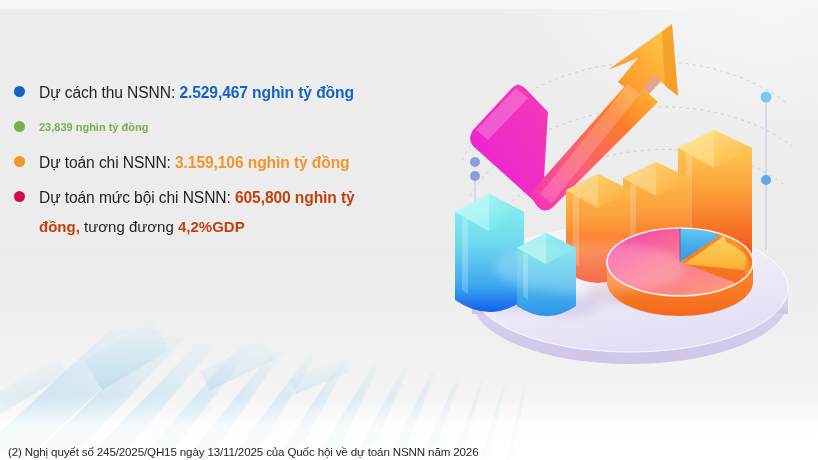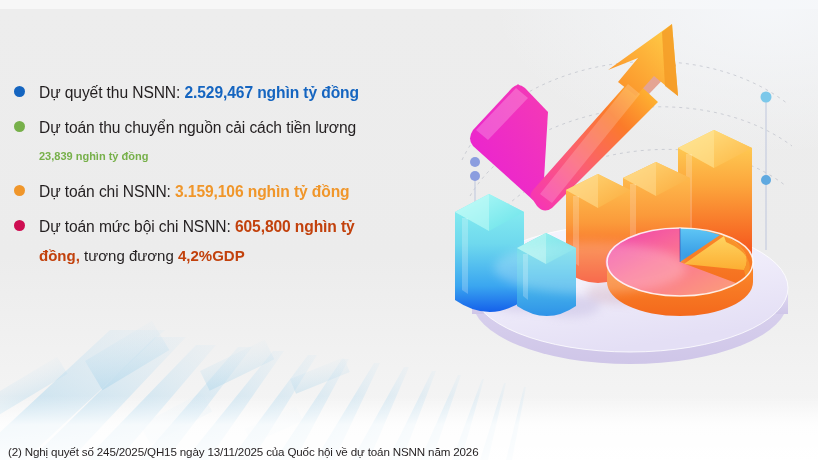--- a/index.html
+++ b/index.html
@@ -295,28 +295,27 @@
       </g>
 
       <ellipse cx="150" cy="268" rx="96" ry="26" fill="#ffffff" opacity=".22" filter="url(#soft)"></ellipse>
     </svg>
   </div>
 
   <div class="bullets">
 
     <div class="row row1">
       <span class="dot" style="background:#1565c0"></span>
-      <div class="line"><span>Dự quyết thu NSNN:</span>
+      <div class="line"><span>Dự cách thu NSNN:</span>
         <span class="val b-blue">2.529,467  nghìn tỷ đồng</span>
       </div>
     </div>
 
     <div class="row row2">
       <span class="dot" style="background:#77b04a"></span>
-      <div class="line">Dự toán thu chuyển nguồn cải cách tiền lương</div>
       <div class="line2"><span class="val b-green">23,839 nghìn tỷ đồng</span></div>
     </div>
 
     <div class="row row3">
       <span class="dot" style="background:#f0962a"></span>
       <div class="line"><span>Dự toán chi NSNN:</span>
         <span class="val b-orange">3.159,106 nghìn tỷ đồng</span>
       </div>
     </div>
 

